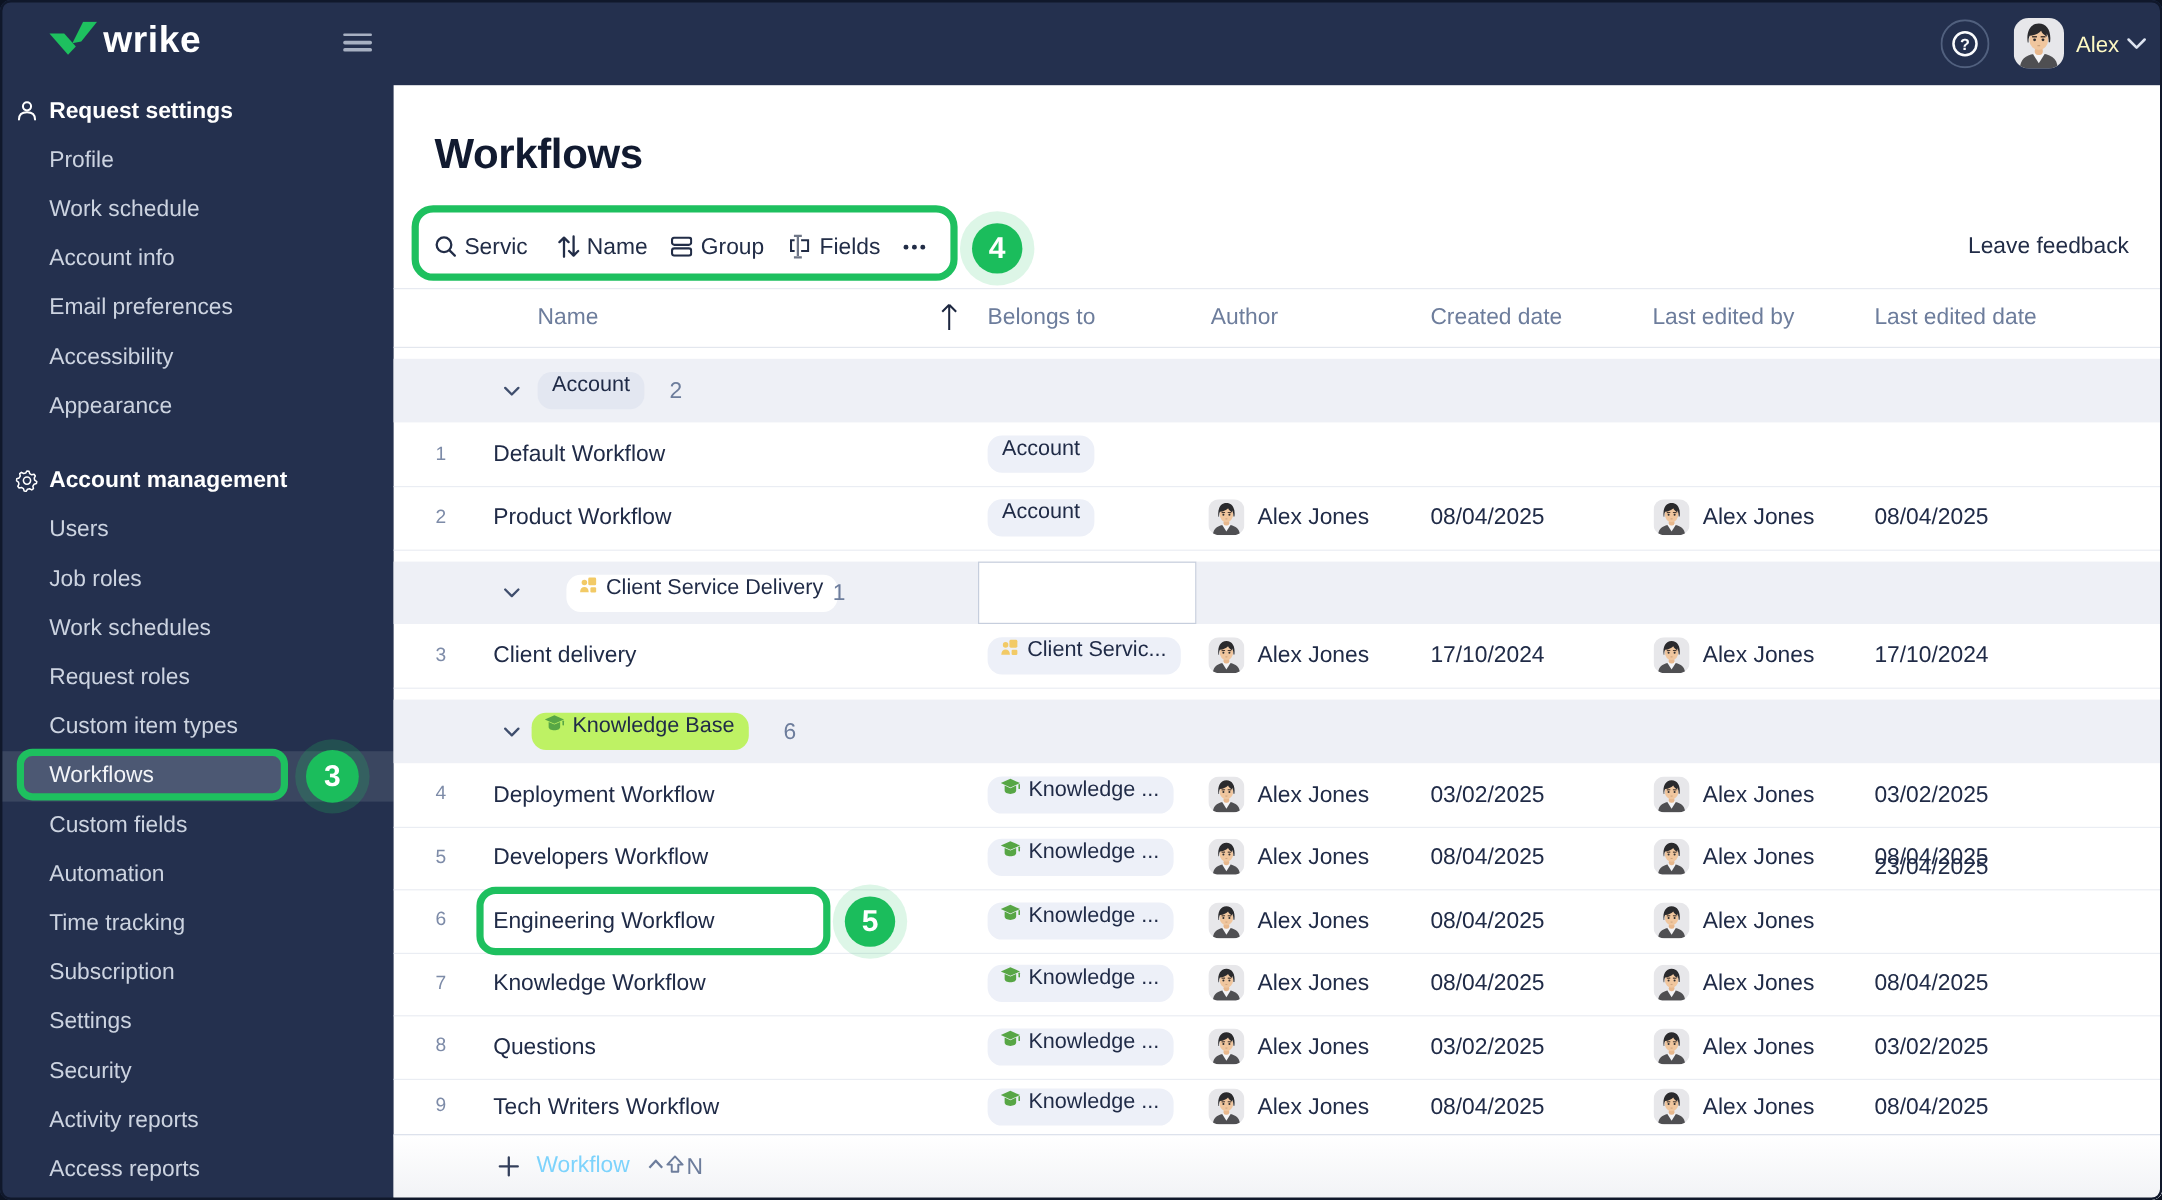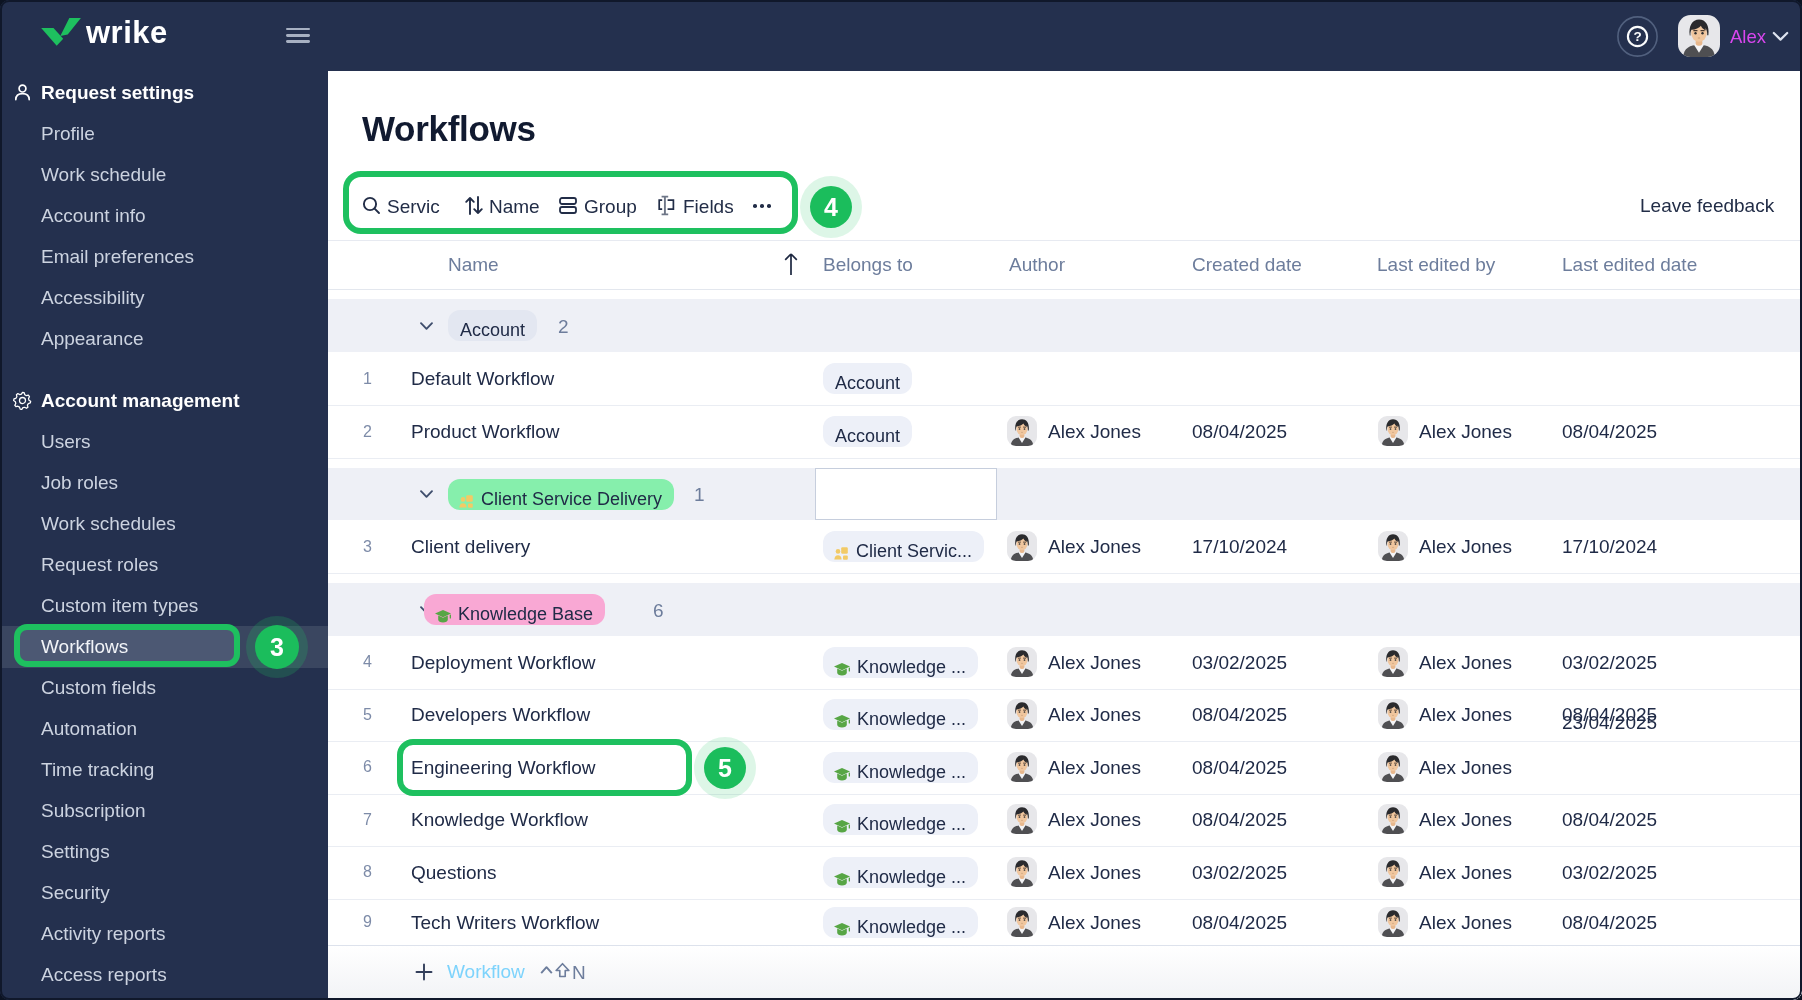--- a/index.html
+++ b/index.html
@@ -7,21 +7,21 @@
 .frame{position:absolute;left:0;top:0;width:1802px;height:1000px;background:#24304e;border-radius:9px;overflow:hidden}
 .border-ol{position:absolute;left:0;top:0;width:1802px;height:1000px;border:2px solid #10182b;border-radius:9px;z-index:90;pointer-events:none}
 .abs{position:absolute}
 .t{position:absolute;white-space:nowrap}
 main{position:absolute;left:328px;top:71px;width:1474px;height:929px;background:#fff}
 .sideitem{position:absolute;left:41px;font-size:19px;color:#ccd3e0;white-space:nowrap}
 .sidehead{position:absolute;left:41px;font-size:19px;font-weight:bold;color:#fff;white-space:nowrap}
 .badge{position:absolute;border-radius:50%;background:#1bbd5c;color:#fff;font-weight:bold;font-size:25px;display:flex;align-items:center;justify-content:center;z-index:40}
 .halo{position:absolute;border-radius:50%;z-index:39}
 .gbox{position:absolute;border:6px solid #1ec05f;z-index:38}
-.chip{position:absolute;height:31px;border-radius:12px;display:flex;align-items:flex-end;font-size:18px;color:#202b47;white-space:nowrap}
+.chip{position:absolute;height:31px;border-radius:12px;display:flex;align-items:flex-start;font-size:18px;color:#202b47;white-space:nowrap}
 .hairline{position:absolute;height:1px;background:#eaedf3}
 .rownum{position:absolute;font-size:16px;color:#7d8ba8}
 .cell{position:absolute;font-size:19px;color:#202b47;white-space:nowrap}
 .hdrcell{position:absolute;font-size:19px;color:#6d7d9c;white-space:nowrap}
 .av{position:absolute;width:30px;height:30px}
 </style></head><body>
 <div class="frame">
 
 <svg width="0" height="0" style="position:absolute">
 <defs>
@@ -58,21 +58,21 @@
 
 <svg class="abs" style="left:1617px;top:16px" width="41" height="41" viewBox="0 0 41 41">
   <circle cx="20.5" cy="20.5" r="19.6" fill="none" stroke="#51607e" stroke-width="1.6"></circle>
   <circle cx="20.5" cy="20.5" r="9.6" fill="none" stroke="#fbfcfd" stroke-width="2.1"></circle>
   <text x="20.5" y="25.4" text-anchor="middle" font-family="Liberation Sans" font-size="13.5" font-weight="bold" fill="#fbfcfd">?</text>
 </svg>
 
 <svg class="abs" style="left:1678px;top:14px" width="42" height="44" viewBox="0 0 30 30">
       <use href="#avx"></use>
     </svg>
-<div class="t" style="left:1730px;top:26px;font-size:18.5px;color:#d946ef">Alex</div>
+<div class="t" style="left:1730px;top:26px;font-size:18.5px;color:#fef9c3">Alex</div>
 
 <svg class="abs" style="left:1772px;top:31px" width="17" height="11" viewBox="0 0 19 12">
   <path d="M2 2 L9.5 9.5 L17 2" fill="none" stroke="#dde3ef" stroke-width="2.4" stroke-linecap="round" stroke-linejoin="round"></path>
 </svg>
 
 <div class="abs" style="left:0;top:626px;width:328px;height:42px;background:#3a4660"></div>
 <div class="gbox" style="left:14px;top:624px;width:226px;height:43px;border-radius:13px;background:#4c5873"></div>
 <div class="halo" style="left:246px;top:616px;width:62px;height:62px;background:rgba(30,192,95,0.22)"></div>
 <div class="badge" style="left:255px;top:625px;width:44px;height:44px">3</div>
 <div class="sidehead" style="top:82px">Request settings</div>
@@ -182,21 +182,21 @@
     <div class="cell" style="left:1192px;top:421.0px">08/04/2025</div>
     <svg class="av" style="left:1378px;top:416.0px">
       <use href="#avx"></use>
     </svg>
     <div class="cell" style="left:1419px;top:421.0px">Alex Jones</div>
     <div class="cell" style="left:1562px;top:421.0px">08/04/2025</div>
 <div class="abs" style="left:328px;top:468px;width:1474px;height:52px;background:#eef0f6"></div>
     <svg class="abs" style="left:419px;top:489.0px" width="15" height="10" viewBox="0 0 15 10">
 <path d="M2 2.2 L7.5 7.8 L13 2.2" fill="none" stroke="#3f4e6d" stroke-width="1.9" stroke-linecap="round" stroke-linejoin="round"></path>
     </svg>
-    <div class="chip" style="left:448px;top:478.5px;background:#86efac;border-radius:12px">
+    <div class="chip" style="left:472px;top:478.5px;background:#ffffff;border-radius:12px">
       <svg style="margin:0 6px 0 10px" width="17" height="17" viewBox="0 0 17 17">
 <rect x="8.2" y="2.2" width="6.6" height="6.6" rx="1.2" fill="#f2ca66"></rect>
 <circle cx="5" cy="6.4" r="2.3" fill="#f2ca66"></circle>
 <path d="M1.4 14.6 C1.4 11.6 3 10.2 5 10.2 C7 10.2 8.6 11.6 8.6 14.6 Z" fill="#f2ca66"></path>
 <rect x="10" y="10.4" width="4.8" height="4.4" rx="1" fill="#f2ca66"></rect>
 </svg>
       <span style="padding-right:12px">Client Service Delivery</span>
     </div>
     <div class="cell" style="left:694px;top:484.0px;color:#6d7d9c">1</div>
 <div class="abs" style="left:815px;top:468px;width:182px;height:52px;background:#fff;border:1.5px solid #c6cedd"></div>
@@ -219,21 +219,21 @@
     <div class="cell" style="left:1192px;top:536.0px">17/10/2024</div>
     <svg class="av" style="left:1378px;top:531.0px">
       <use href="#avx"></use>
     </svg>
     <div class="cell" style="left:1419px;top:536.0px">Alex Jones</div>
     <div class="cell" style="left:1562px;top:536.0px">17/10/2024</div>
 <div class="abs" style="left:328px;top:583px;width:1474px;height:53px;background:#eef0f6"></div>
     <svg class="abs" style="left:419px;top:604.5px" width="15" height="10" viewBox="0 0 15 10">
 <path d="M2 2.2 L7.5 7.8 L13 2.2" fill="none" stroke="#3f4e6d" stroke-width="1.9" stroke-linecap="round" stroke-linejoin="round"></path>
     </svg>
-    <div class="chip" style="left:424px;top:594.0px;background:#f9a8d4;border-radius:12px">
+    <div class="chip" style="left:443px;top:594.0px;background:#bef264;border-radius:12px">
       <svg style="margin:0 6px 0 10px" width="18" height="17" viewBox="0 0 18 17">
 <path d="M9 2 L17 5.6 L9 9.2 L1 5.6 Z" fill="#57a645"></path>
 <path d="M4.2 7.6 L4.2 11.8 C4.2 13.4 6.3 14.6 9 14.6 C11.7 14.6 13.8 13.4 13.8 11.8 L13.8 7.6 L9 9.8 Z" fill="#57a645"></path>
 <rect x="15.7" y="6.4" width="1.3" height="4.2" rx="0.6" fill="#57a645"></rect>
 </svg>
       <span style="padding-right:12px">Knowledge Base</span>
     </div>
     <div class="cell" style="left:653px;top:599.5px;color:#6d7d9c">6</div>
 <div class="hairline" style="left:328px;top:688.5px;width:1474px"></div>
     <div class="rownum" style="left:363px;top:653.2px">4</div>

